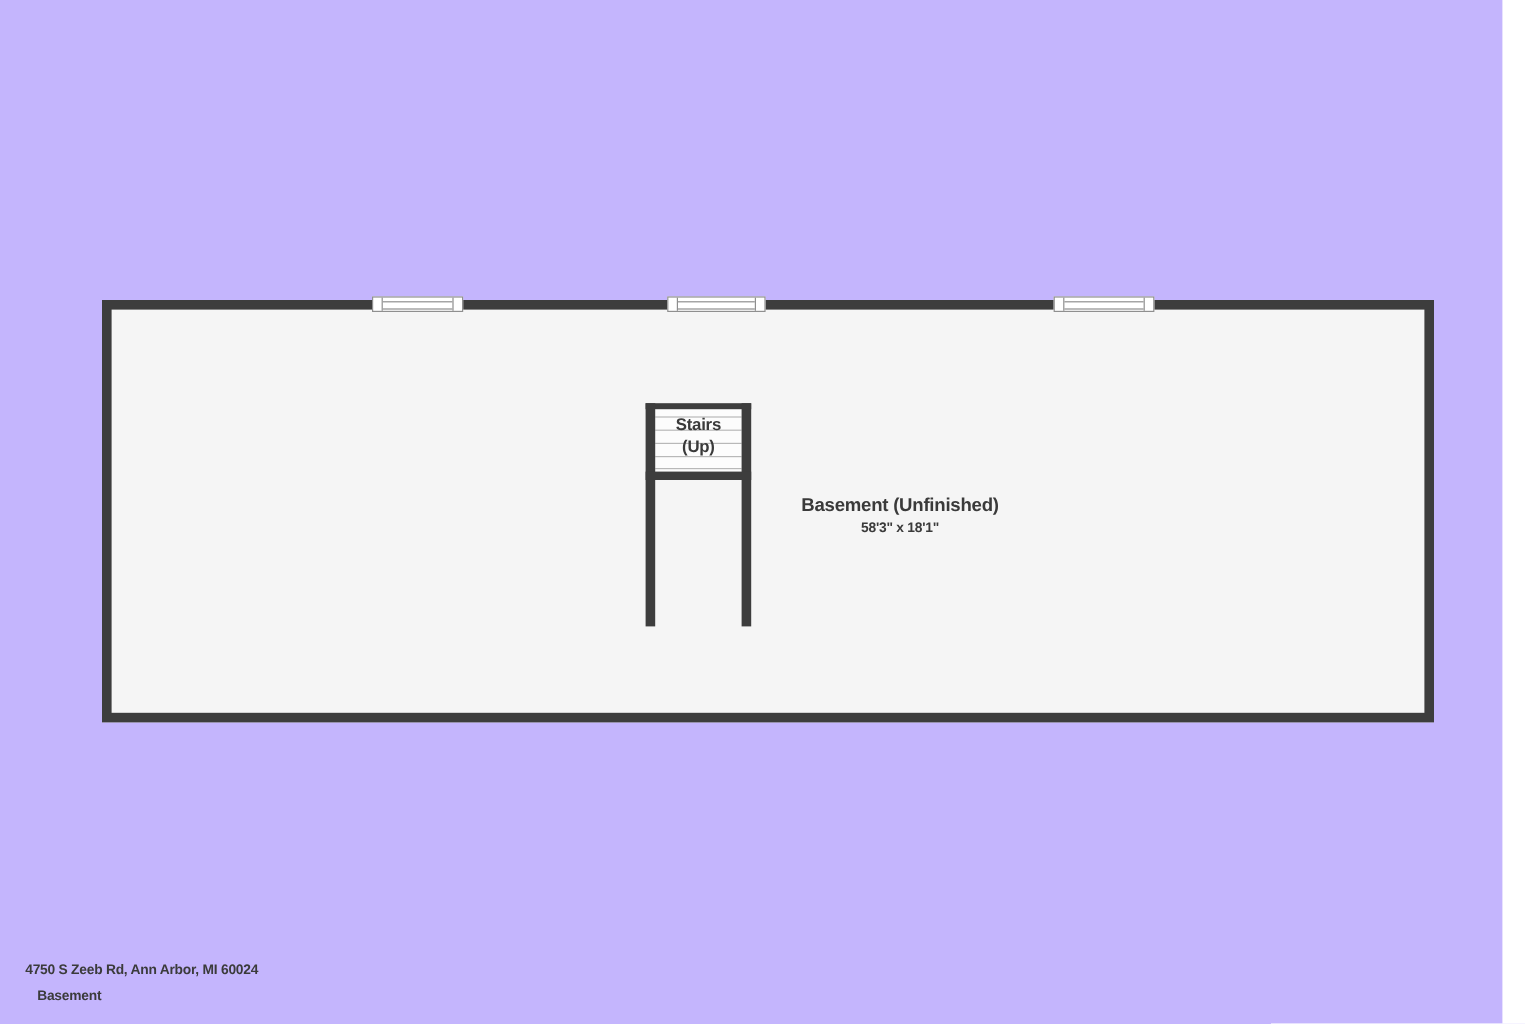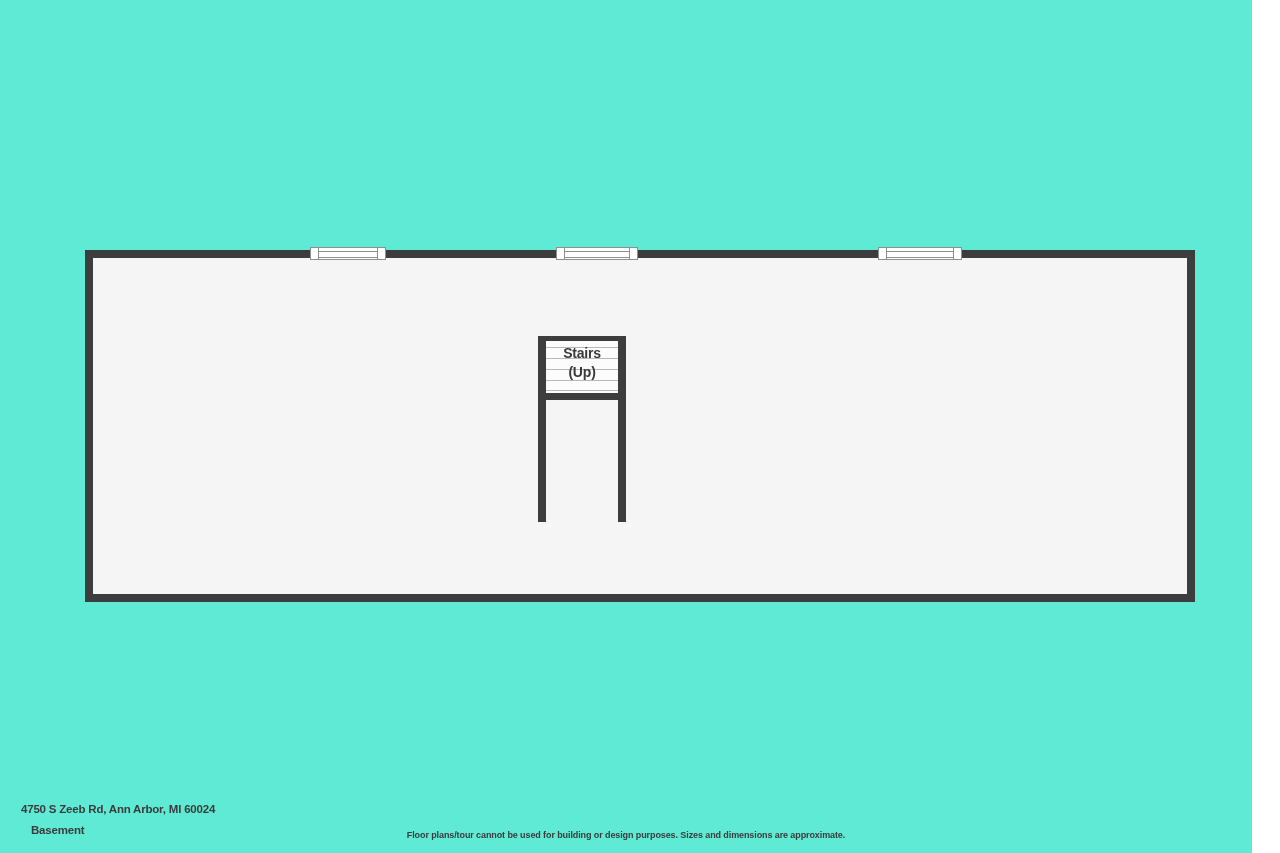--- a/index.html
+++ b/index.html
@@ -1,20 +1,20 @@
 <!DOCTYPE html>
 <html><head>
 <meta charset="utf-8">
 <style>
   html, body { margin: 0; padding: 0; background: #ffffff; }
   .canvas {
     position: relative;
     width: 1252px;
     height: 853px;
-    background: #5eead4;
+    background: #c4b5fd;
     font-family: "Liberation Sans", sans-serif;
     overflow: hidden;
   }
 
   
   .plan {
     position: absolute;
     left: 85px; top: 250px;
     width: 1110px; height: 352px;
     box-sizing: border-box;
@@ -133,18 +133,21 @@
   <div class="stair-wall sw-top"></div>
   <div class="stair-wall sw-left"></div>
   <div class="stair-wall sw-right"></div>
   <div class="stair-wall sw-div"></div>
 
   <div class="stairs-label">
     <span>Stairs</span><br>
     <span>(Up)</span>
   </div>
 
+  <div class="room-label">
+    <div class="room-name">Basement (Unfinished)</div>
+    <div class="room-dims">58'3" x 18'1"</div>
+  </div>
 
   <div class="footer-address">4750 S Zeeb Rd, Ann Arbor, MI 60024</div>
   <div class="footer-floor">Basement</div>
-  <div class="footer-disclaimer">Floor plans/tour cannot be used for building or design purposes. Sizes and dimensions are approximate.</div>
 
 </div>
 
 </body></html>

